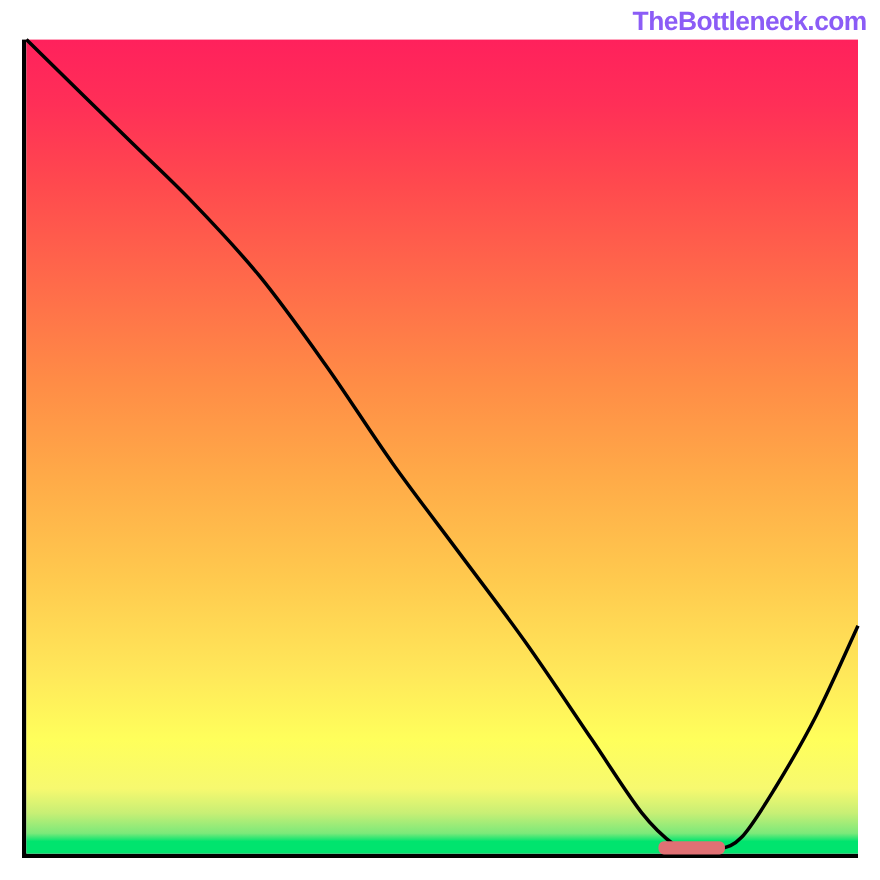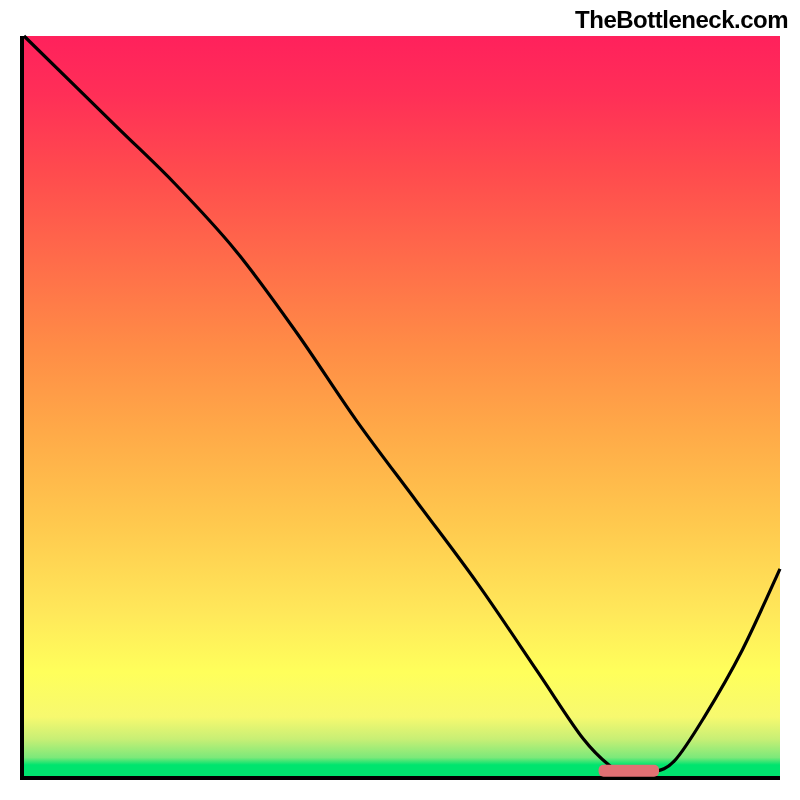--- a/index.html
+++ b/index.html
@@ -9,21 +9,21 @@
     background: #ffffff;
     font-family: Arial, Helvetica, sans-serif;
     position: relative;
   }
   .watermark {
     position: absolute;
     top: 6px;
     right: 12px;
     font-size: 24px;
     font-weight: 600;
-    color: #000000;
+    color: #8b5cf6;
     letter-spacing: -0.5px;
   }
   .plot-area {
     position: absolute;
     left: 20px;
     top: 36px;
     width: 760px;
     height: 744px;
     border-left: 4px solid #000;
     border-bottom: 4px solid #000;

